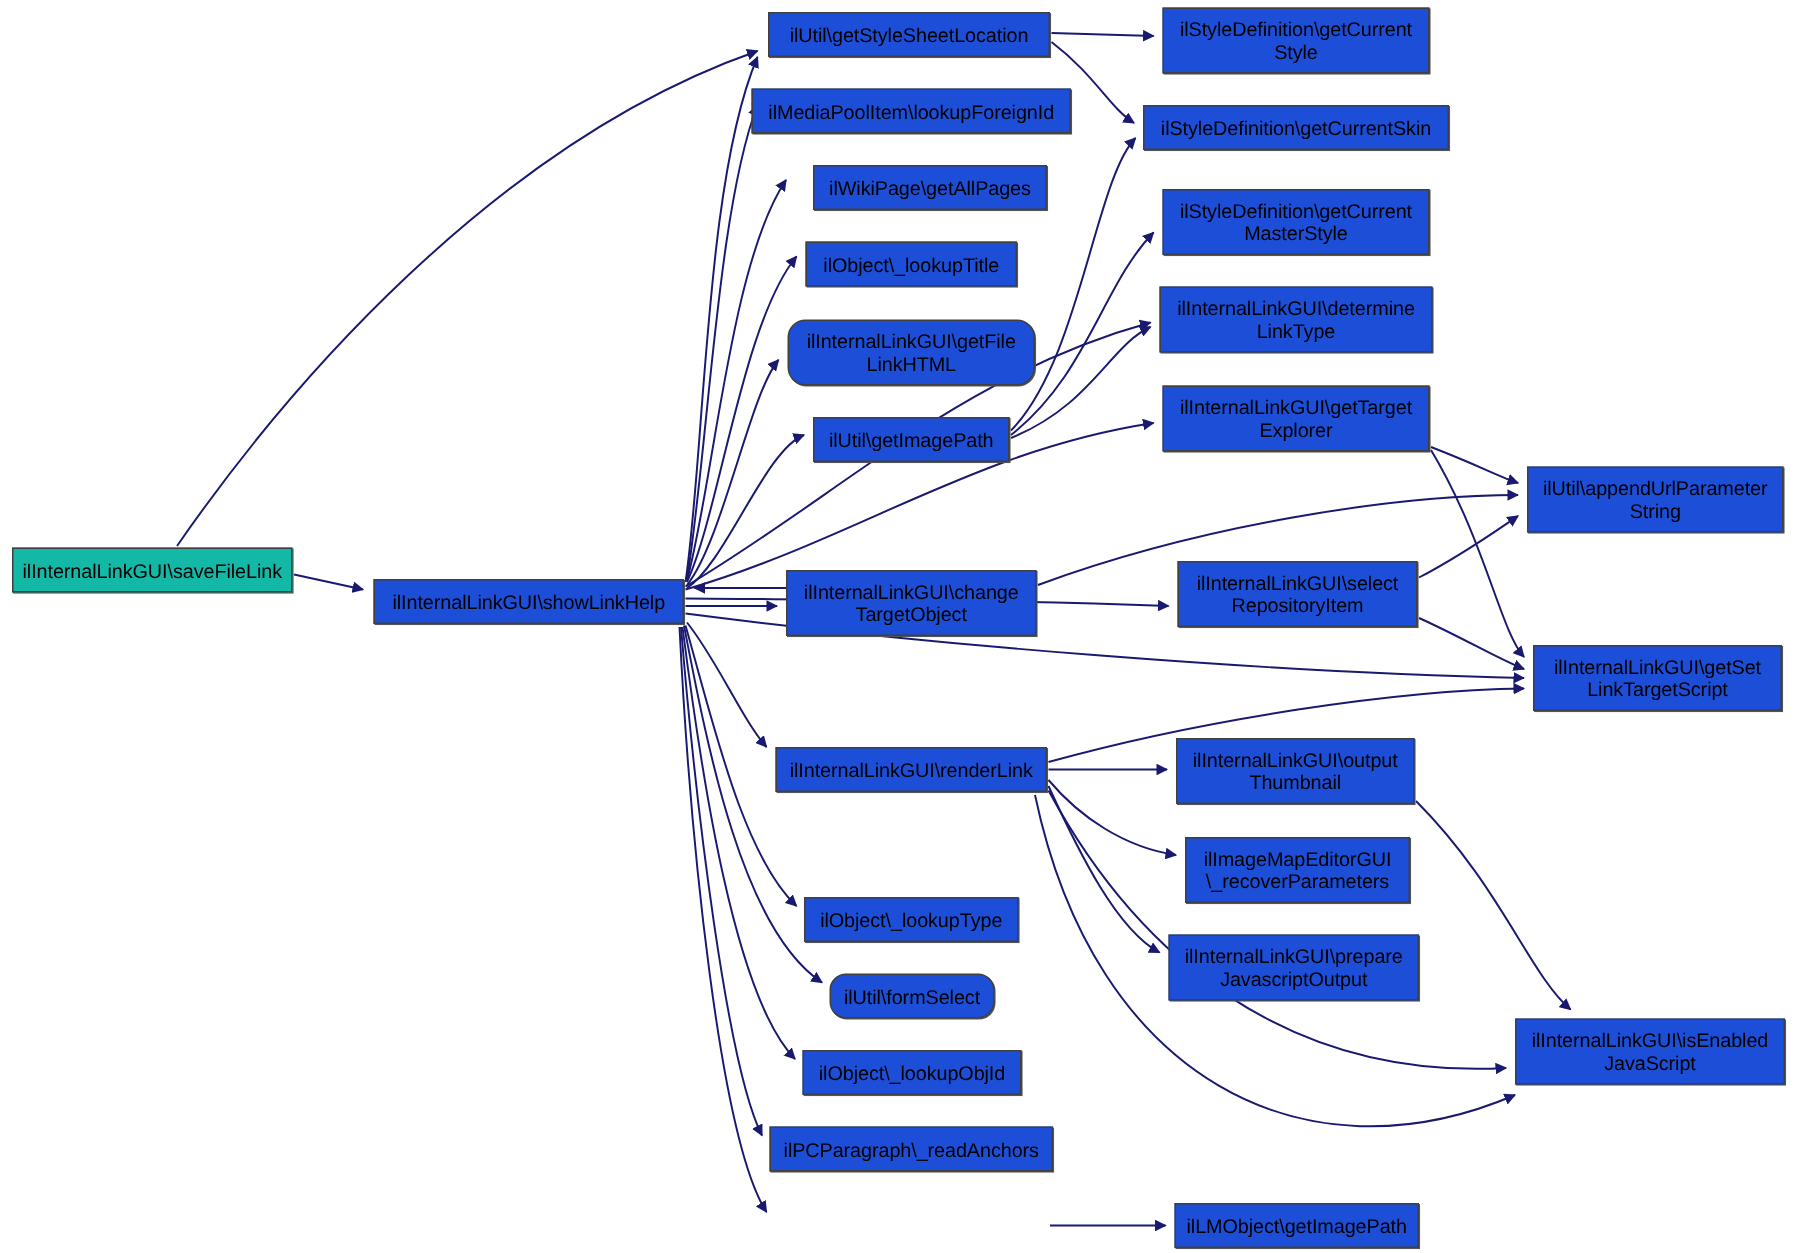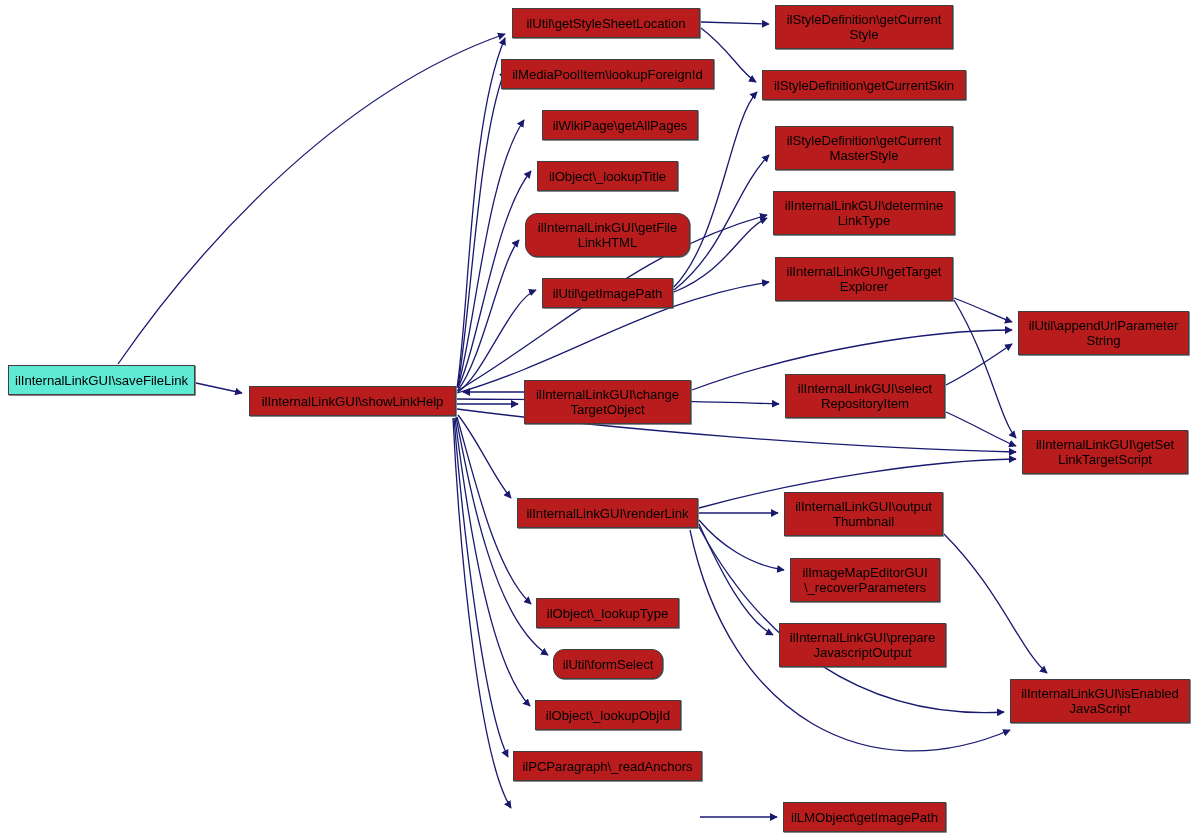--- a/index.html
+++ b/index.html
@@ -20,35 +20,35 @@
     left: 0;
     top: 0;
     width: 1199px;
     height: 835px;
     pointer-events: none;
   }
   .node {
     position: absolute;
     box-sizing: border-box;
     border: 1px solid #404040;
-    background: #b91c1c;
+    background: #1d4ed8;
     color: #000000;
     font-size: 13.2px;
     line-height: 15px;
     text-align: center;
     display: flex;
     align-items: center;
     justify-content: center;
     white-space: pre-line;
     letter-spacing: -0.05px;
     box-shadow: 0.7px 0.7px 0 #555;
     z-index: 5;
   }
   .node.filled {
-    background: #5eead4;
+    background: #14b8a6;
   }
   .node span {
     display: block;
     width: 100%;
   }
 </style>
 </head>
 <body>
 
 <div id="canvas">

